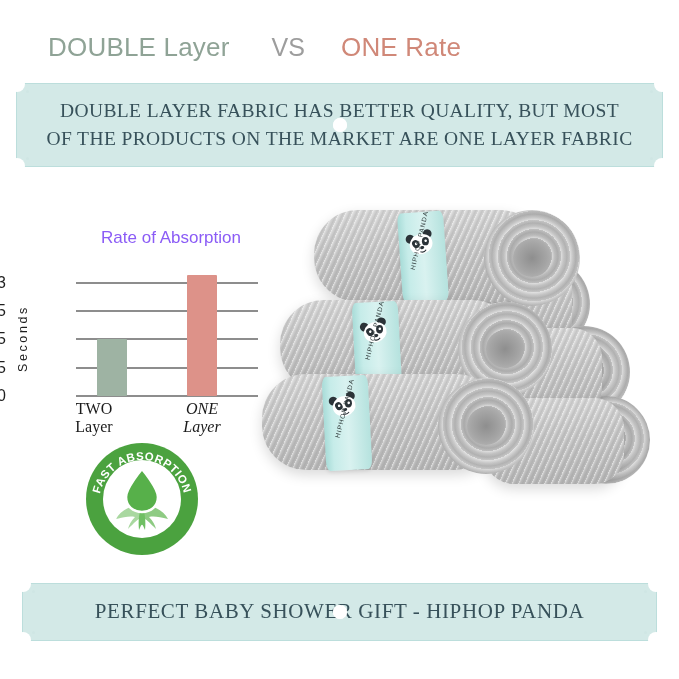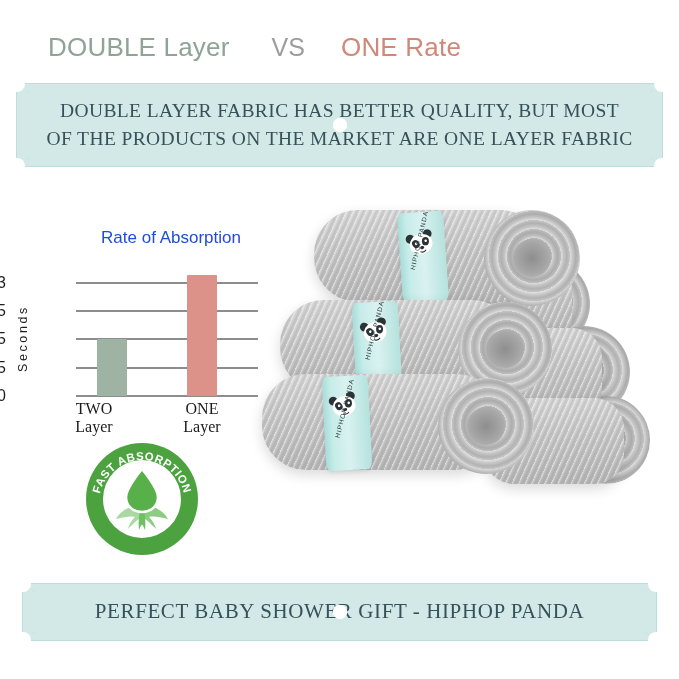--- a/index.html
+++ b/index.html
@@ -118,21 +118,21 @@
     width: 252px;
     height: 212px;
   }
   .chart-title {
     position: absolute;
     left: 62px;
     top: 0;
     width: 190px;
     text-align: center;
     font-size: 17px;
-    color: #1d4ed8;
+    color: #8b5cf6;
   }
   .y-axis-title {
     position: absolute;
     left: 2px;
     top: 46px;
     width: 18px;
     height: 130px;
     font-size: 12.5px;
     color: #1f1f1f;
     writing-mode: vertical-rl;
@@ -314,21 +314,21 @@
       <div class="gridline" style="top: 72.4783px; background: rgb(141, 141, 141);"></div>
       <div class="gridline" style="top: 44.2174px; background: rgb(141, 141, 141);"></div>
       <div class="gridline" style="top: 15.9565px; background: rgb(141, 141, 141);"></div>
       <div class="bar two" style="left: 21px; width: 30px; height: 56.5217px; background: rgb(158, 179, 163);"></div>
       <div class="bar one" style="left: 111px; width: 30px; height: 120.58px; background: rgb(221, 146, 137);"></div>
     </div>
   <div class="xlabel" id="xlabel-0" style="left: 42px; top: 172px;">
       <div>TWO</div>
       <div>Layer</div>
     </div>
-  <div class="xlabel" id="xlabel-1" style="left: 150px; top: 172px;">
+  <div class="xlabel" id="xlabel-1" style="left: 150px; top: 172px; font-style: italic;">
       <div>ONE</div>
       <div>Layer</div>
     </div>
 </div>
 
 <div class="badge">
   <div class="badge-ring"></div>
   <div class="badge-inner"></div>
   <svg class="badge-svg" viewBox="0 0 112 112">
     <defs>

